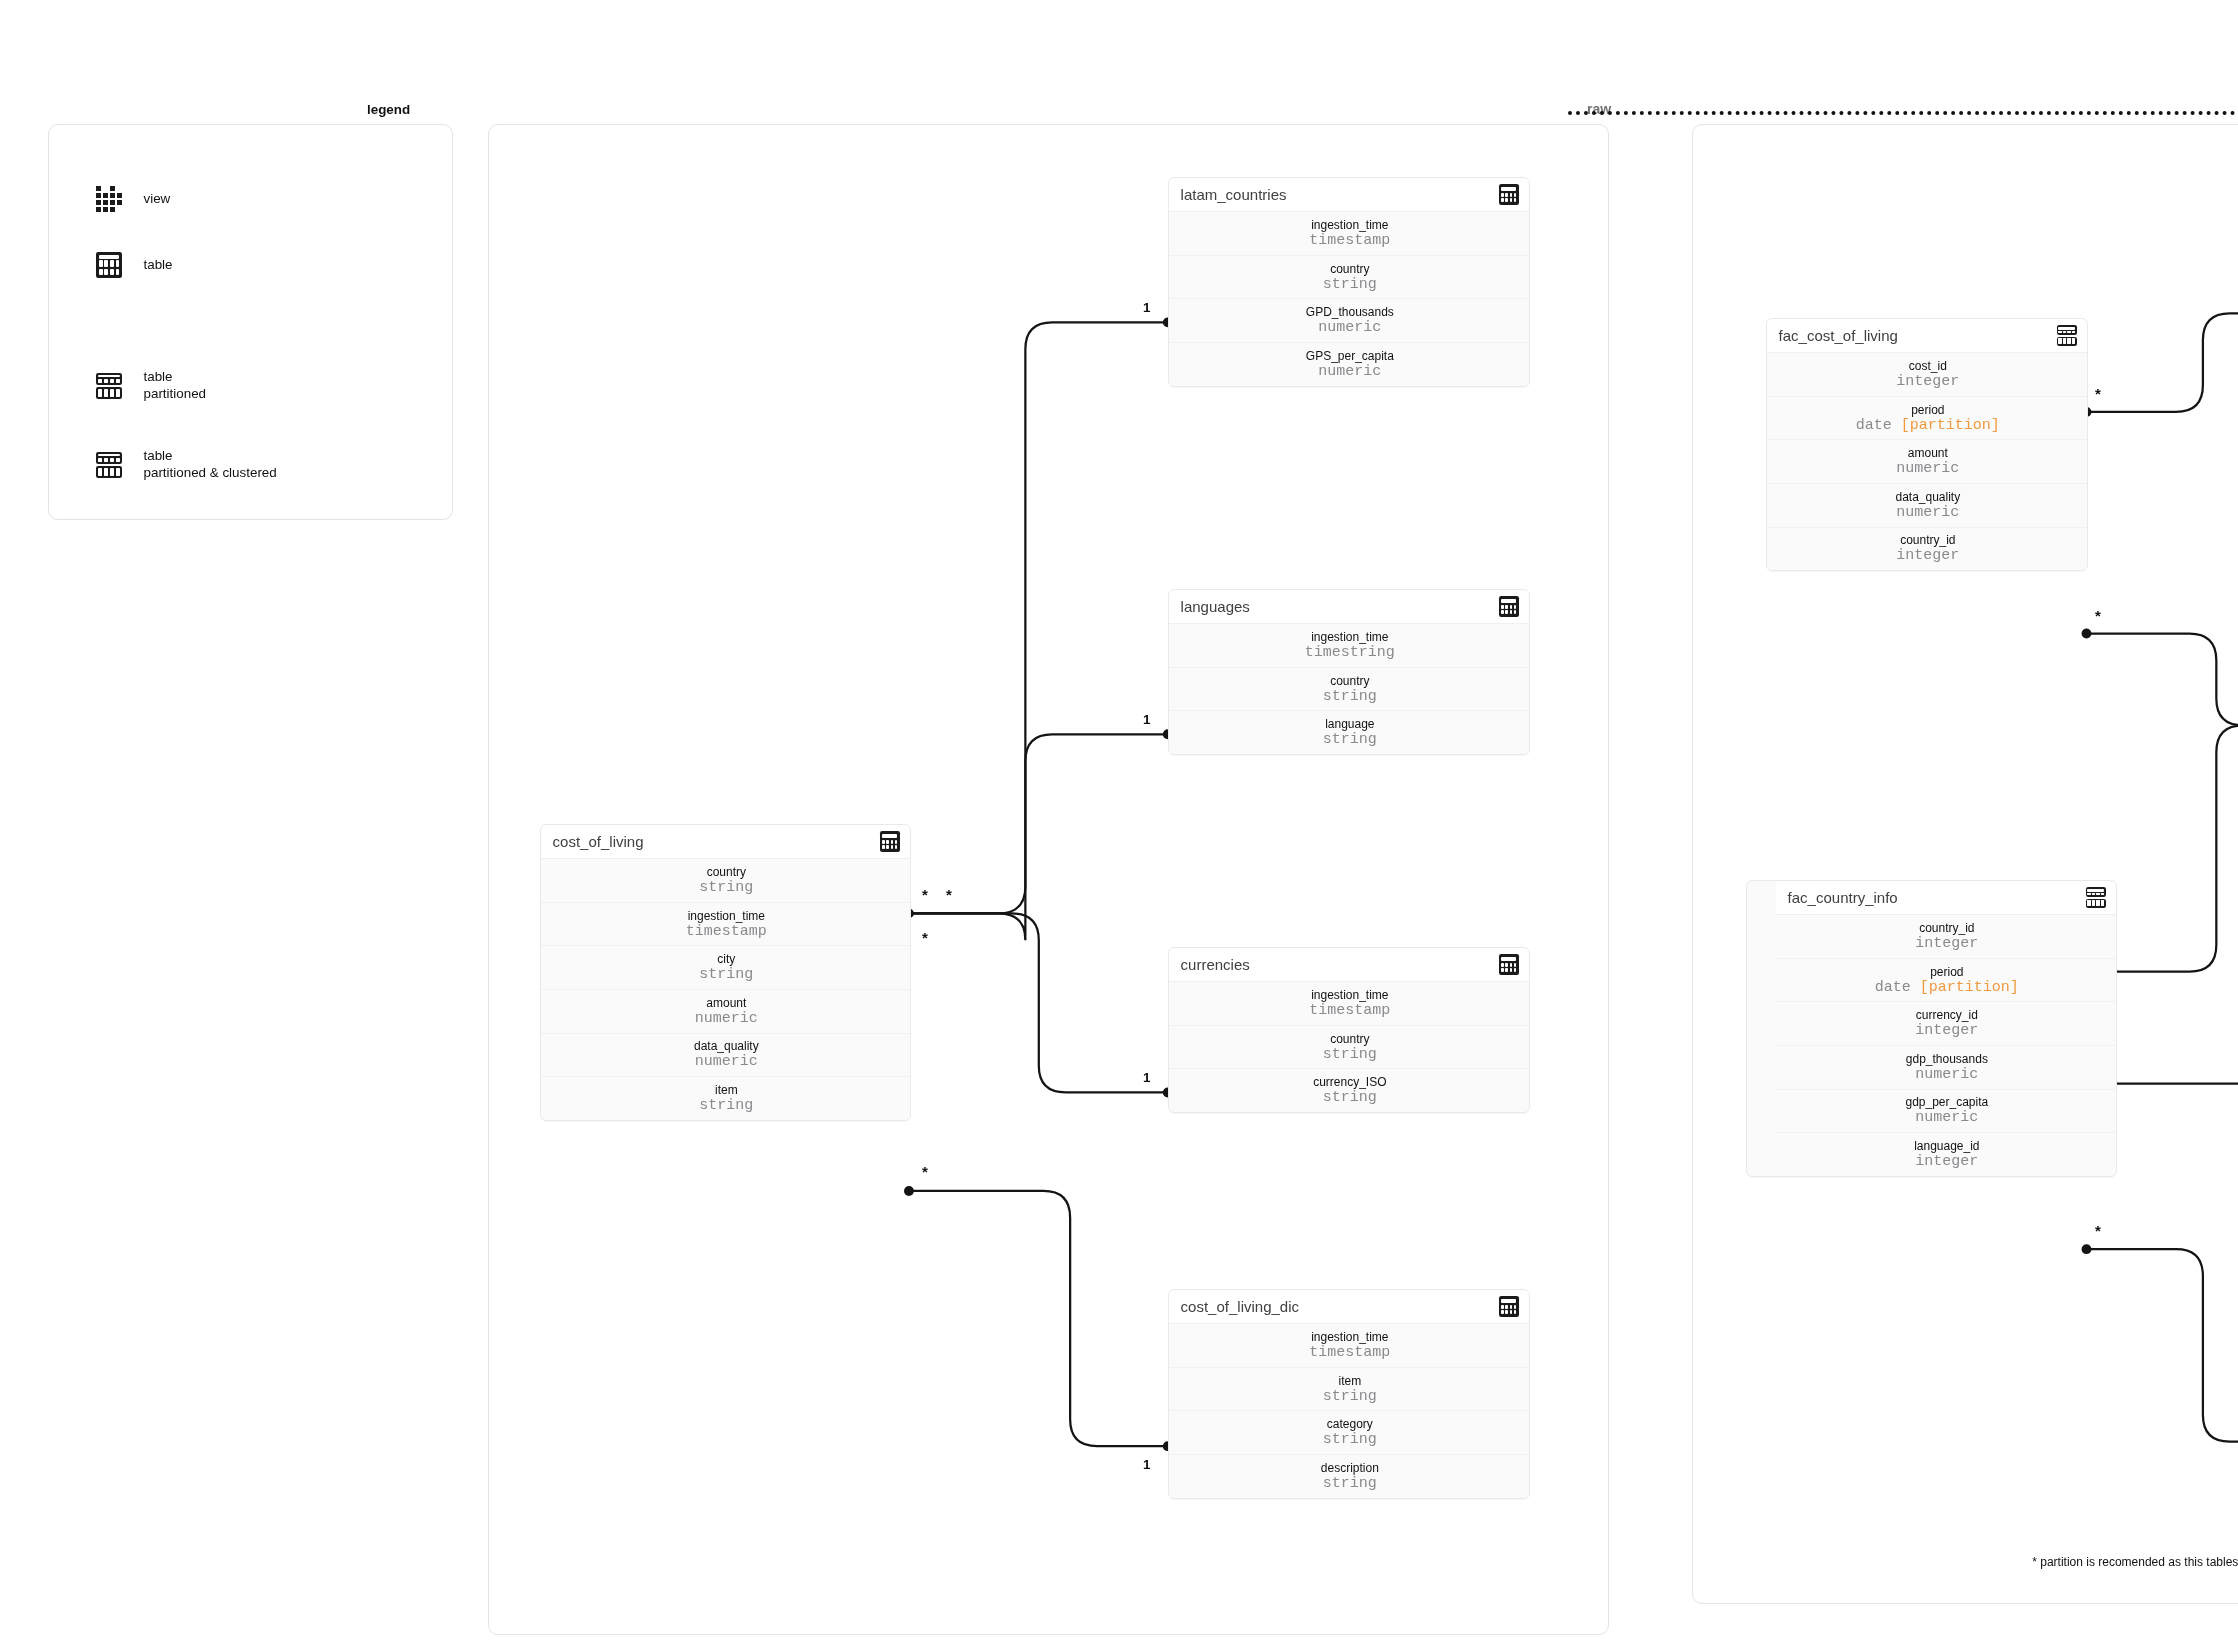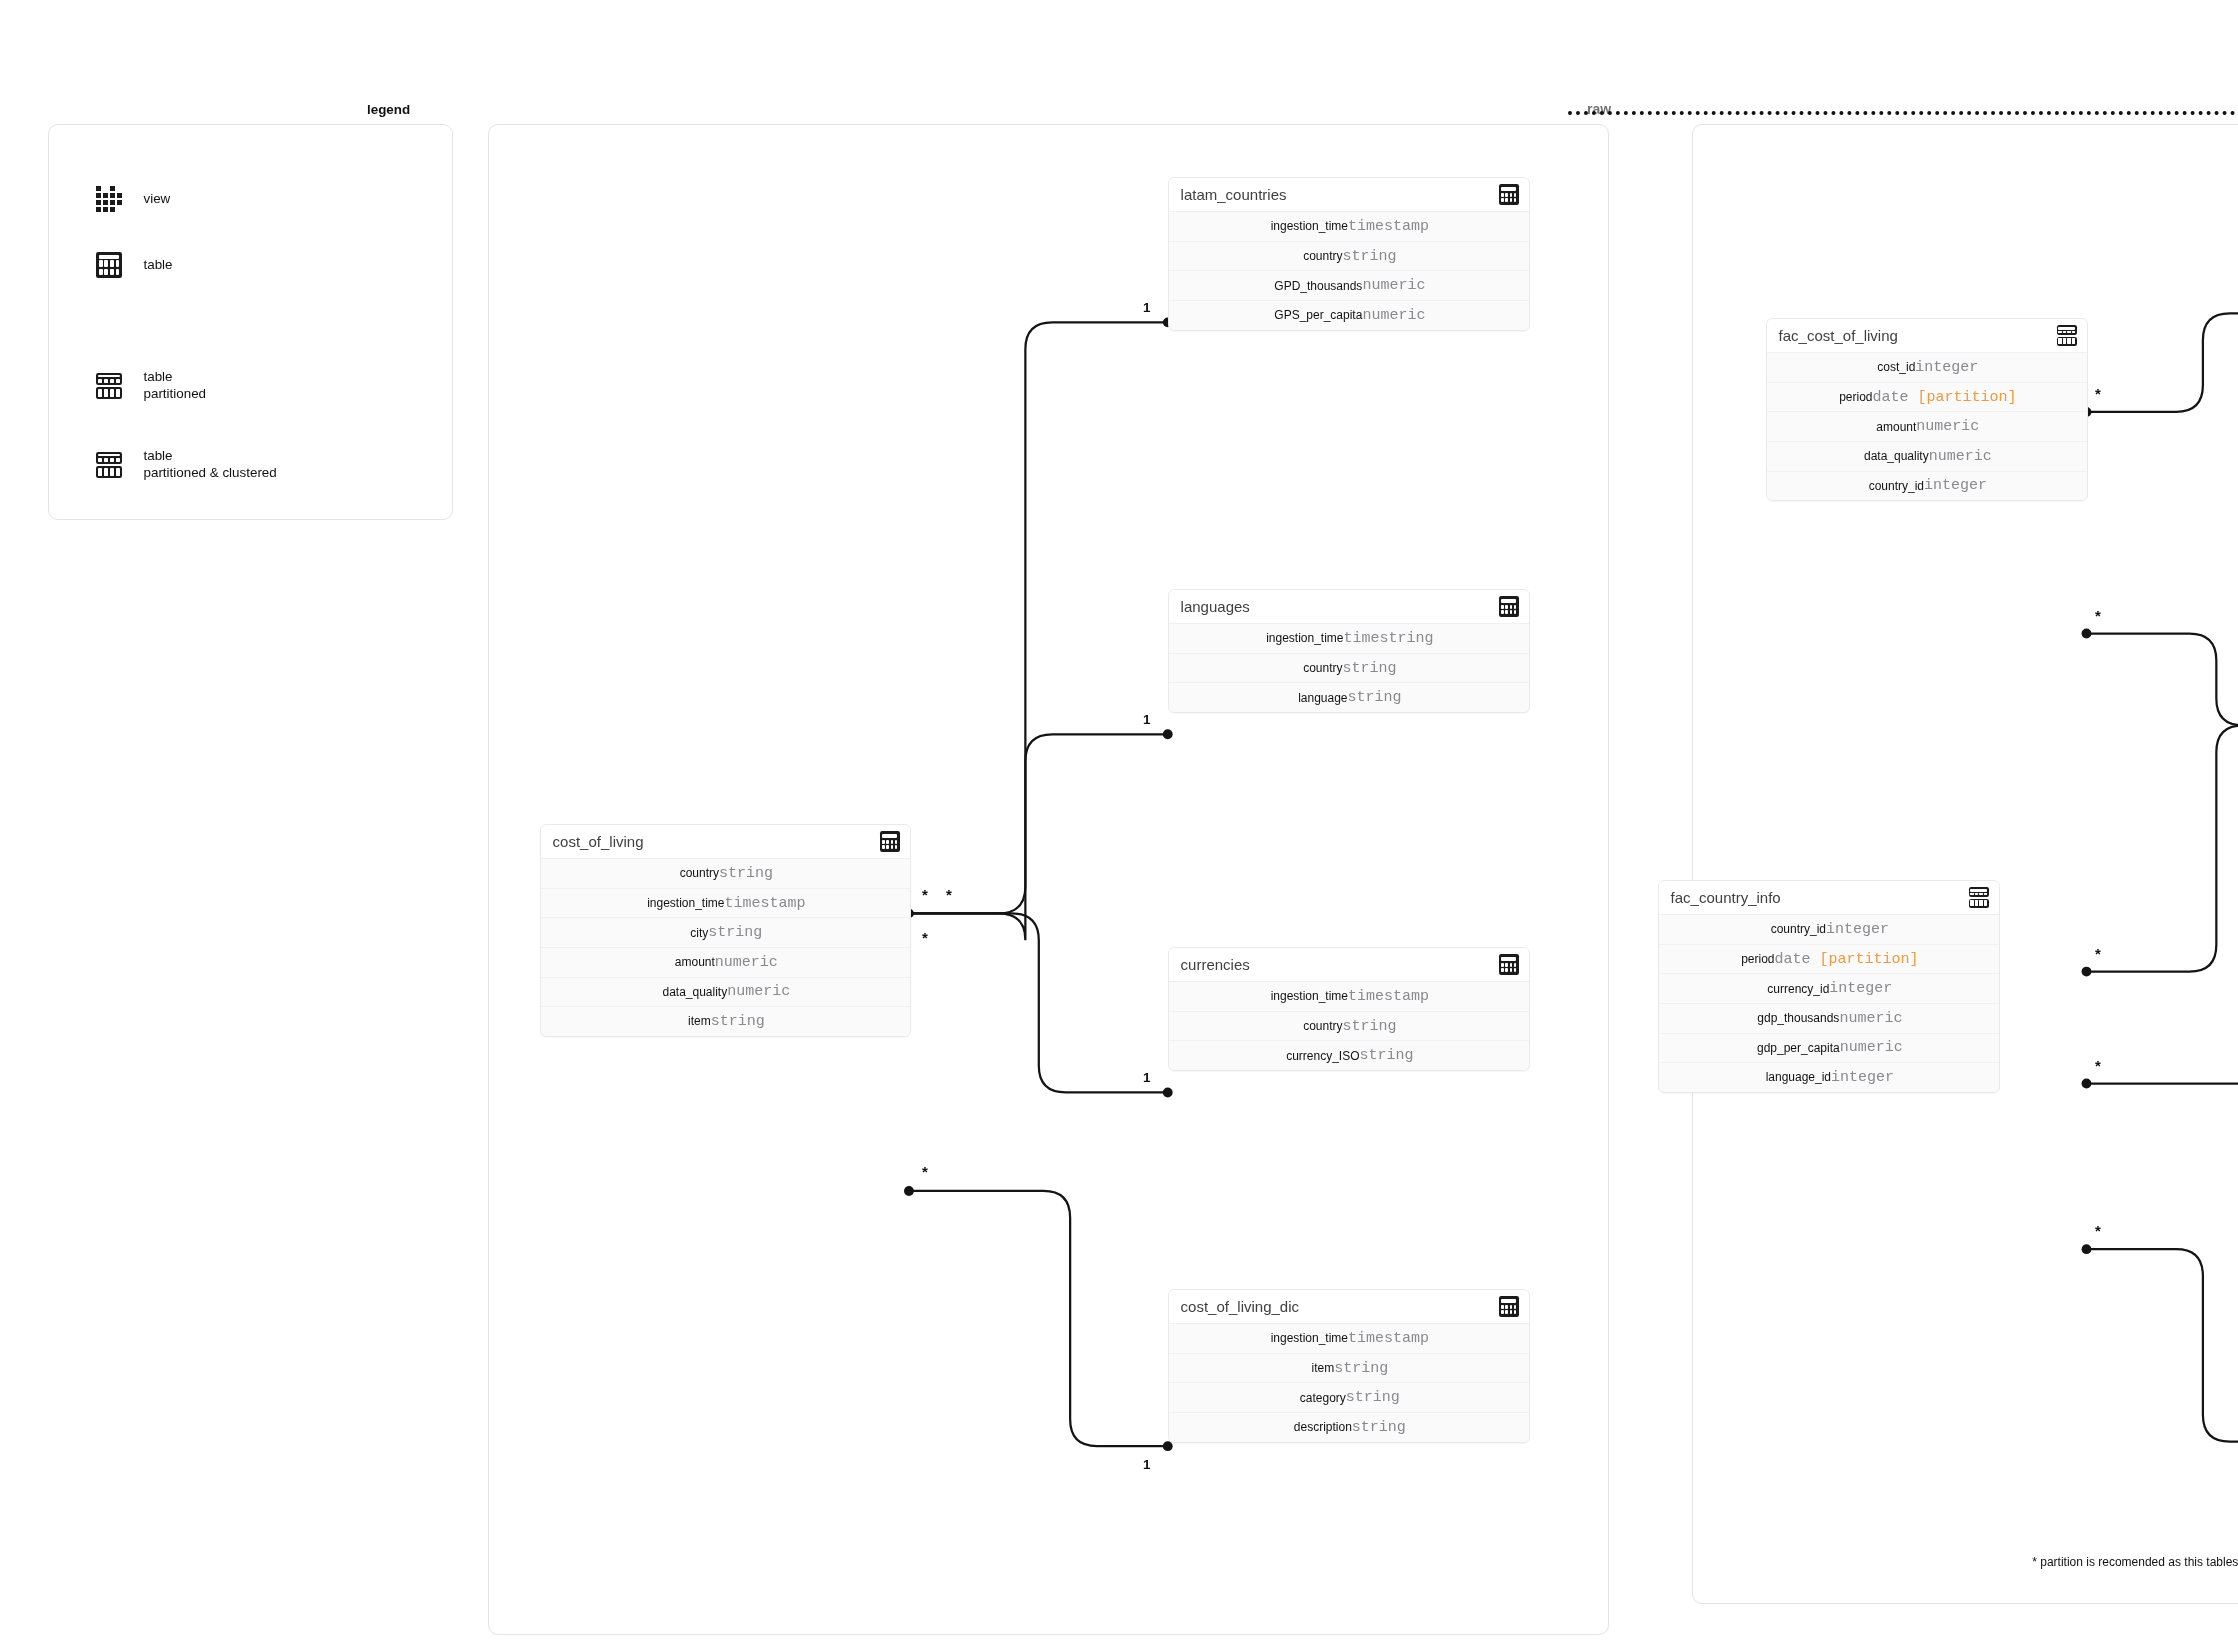--- a/index.html
+++ b/index.html
@@ -40,22 +40,22 @@
   .ico-part .blk .cells{display:flex;gap:1.3px;flex:1;}
   .ico-part .blk .cells span{background:#fff;flex:1;border-radius:0.4px;}
 
   
   .card{position:absolute;background:#fafafa;border:1.3px solid #e9e9ec;border-radius:6.3px;
         box-shadow:0 0.9px 0 rgba(0,0,0,.03);overflow:hidden;}
   .card-head{background:#ffffff;display:flex;align-items:center;justify-content:space-between;
              padding:6.3px 9.9px 6.3px 11.6px;border-bottom:0.9px solid #f0f0f2;}
   .card-title{font-size:15px;color:#404040;white-space:nowrap;}
   .card-ico{width:20.6px;height:20.6px;flex:0 0 20.6px;margin-left:8px;}
-  .row{display:flex;align-items:center;justify-content:center;
-       padding:5.8px 9.9px 5.8px 11.6px;border-bottom:0.9px solid #f1f1f3;background:#fafafa;}
+  .row{display:flex;align-items:center;justify-content:flex-end;
+       padding:5.8px 9.9px 5.8px 11.6px;border-bottom:0.9px solid #f1f1f3;background:#fafafa;flex-direction:column;}
   .row:last-child{border-bottom:none;}
   .row .fld{font-size:12px;color:#111;white-space:nowrap;}
   .row .typ{font-size:15px;color:#8a8a8e;font-family:Liberation Mono, monospace;white-space:nowrap;}
   .row .typ .tag{color:#f0993e;margin-top:44px;}
 
   
   #wires{position:absolute;left:0;top:0;width:3222px;height:1649px;pointer-events:none;}
   #wires path{fill:none;stroke:#141414;stroke-width:5;}
   #wires circle{fill:#141414;}
 
@@ -443,21 +443,21 @@
       </div>
       <div class="row">
         <span class="fld">data_quality</span>
         <span class="typ"><span>numeric</span></span>
       </div>
       <div class="row">
         <span class="fld">country_id</span>
         <span class="typ"><span>integer</span></span>
       </div>
     </div>
-    <div class="card" style="left: 1658px; top: 880px; width: 340px;">
+    <div class="card" style="left: 1746px; top: 880px; width: 340px; padding-left: 29px;">
       <div class="card-head">
         <span class="card-title">fac_country_info</span>
         <span class="card-ico ico-part">
           <span class="blk">
             <span class="bar"></span>
             <span class="cells">
               <span></span>
               <span></span>
               <span></span>
               <span></span>

